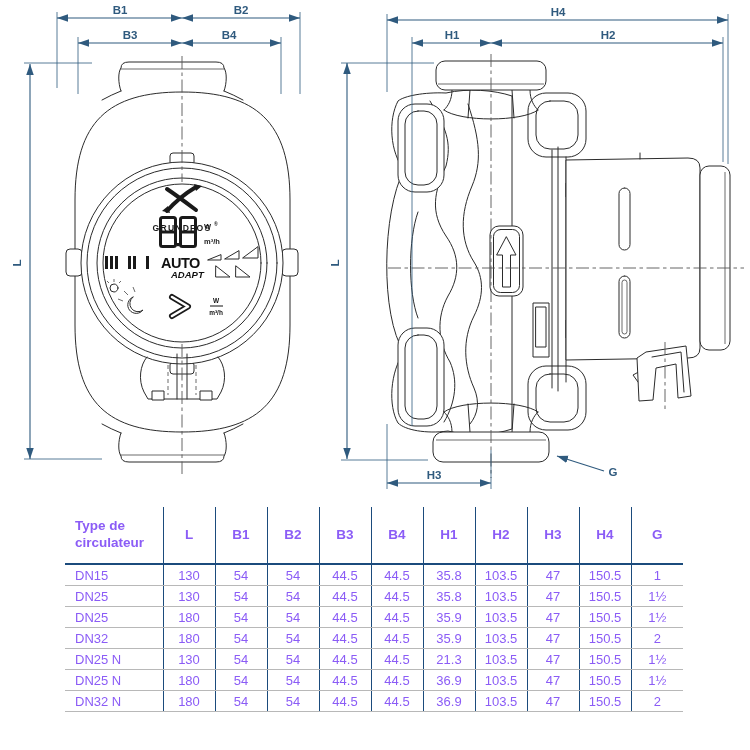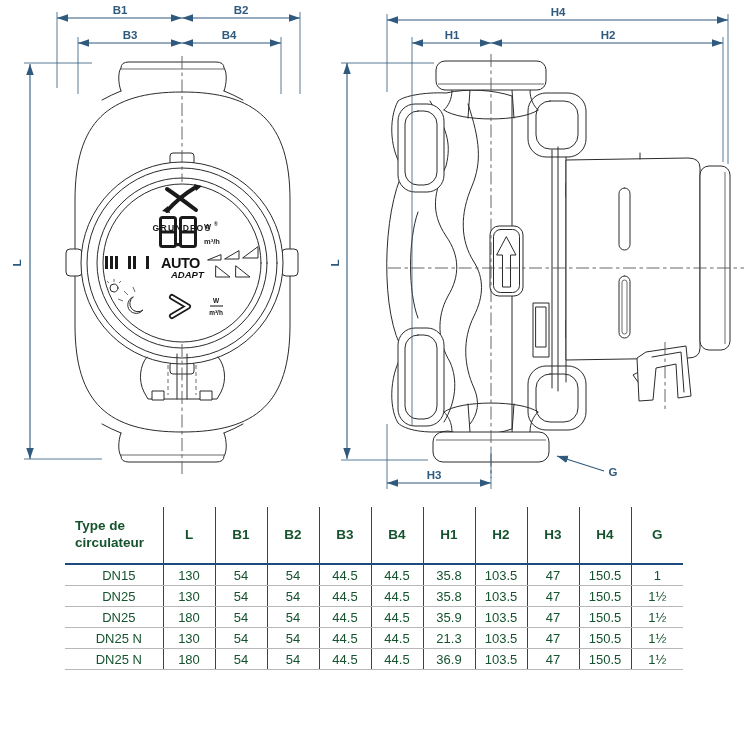--- a/index.html
+++ b/index.html
@@ -22,30 +22,30 @@
   
   .brand { font-size:8.6px; font-weight:bold; letter-spacing:1.2px; fill:#1a1a1a; }
   .reg   { font-size:5px; font-weight:bold; fill:#1a1a1a; }
   .lcdu  { font-size:7.5px; font-weight:bold; fill:#1a1a1a; }
   .auto  { font-size:14.5px; font-weight:900; letter-spacing:-0.5px; fill:#111; }
   .adapt { font-size:9.5px; font-weight:900; font-style:italic; fill:#111; }
   .mini  { font-size:6.5px; font-weight:bold; fill:#111; }
 
   
   .dim-table { position:absolute; left:65px; top:507px; border-collapse:collapse;
-               table-layout:fixed; color:#14532d; }
+               table-layout:fixed; color:#8b5cf6; }
   .dim-table col.c0 { width:98px; }
   .dim-table col.cn { width:52px; }
   .dim-table th { font-size:13.5px; font-weight:bold; height:56px; vertical-align:middle;
                   text-align:center; border-bottom:2.5px solid #1b4b7c; line-height:1.25; padding:0; }
   .dim-table th:first-child { text-align:left; padding-left:10px; }
   .dim-table th + th, .dim-table td + td { border-left:1.6px solid #1b4b7c; }
   .dim-table td { height:20px; font-size:13px; text-align:center;
                   border-bottom:1px solid #b8b8b8; padding:0; }
-  .dim-table td:first-child { text-align:center; padding-left:10px; }
+  .dim-table td:first-child { text-align:left; padding-left:10px; }
 </style>
 </head>
 <body>
 
 <div class="canvas">
 
 <svg width="750" height="505" viewBox="0 0 750 505">
   <defs>
     <marker id="arr" viewBox="0 0 10 10" refX="10" refY="5" markerWidth="11" markerHeight="11" orient="auto-start-reverse" markerUnits="userSpaceOnUse">
       <path d="M0,1.6 L10,5 L0,8.4 Z" fill="#2f5a7e"></path>
@@ -342,20 +342,33 @@
       <td>54</td>
       <td>44.5</td>
       <td>44.5</td>
       <td>35.9</td>
       <td>103.5</td>
       <td>47</td>
       <td>150.5</td>
       <td>1½</td>
     </tr>
     <tr>
+      <td>DN32</td>
+      <td>180</td>
+      <td>54</td>
+      <td>54</td>
+      <td>44.5</td>
+      <td>44.5</td>
+      <td>35.9</td>
+      <td>103.5</td>
+      <td>47</td>
+      <td>150.5</td>
+      <td>2</td>
+    </tr>
+    <tr>
       <td>DN25 N</td>
       <td>130</td>
       <td>54</td>
       <td>54</td>
       <td>44.5</td>
       <td>44.5</td>
       <td>21.3</td>
       <td>103.5</td>
       <td>47</td>
       <td>150.5</td>
@@ -367,16 +380,29 @@
       <td>54</td>
       <td>54</td>
       <td>44.5</td>
       <td>44.5</td>
       <td>36.9</td>
       <td>103.5</td>
       <td>47</td>
       <td>150.5</td>
       <td>1½</td>
     </tr>
+    <tr>
+      <td>DN32 N</td>
+      <td>180</td>
+      <td>54</td>
+      <td>54</td>
+      <td>44.5</td>
+      <td>44.5</td>
+      <td>36.9</td>
+      <td>103.5</td>
+      <td>47</td>
+      <td>150.5</td>
+      <td>2</td>
+    </tr>
   </tbody>
 </table>
 
 </div>
 
 </body></html>

